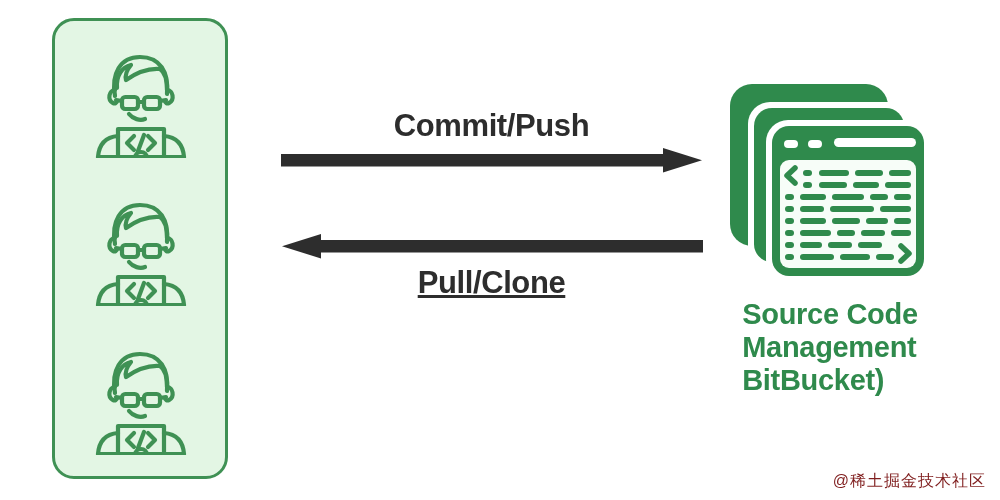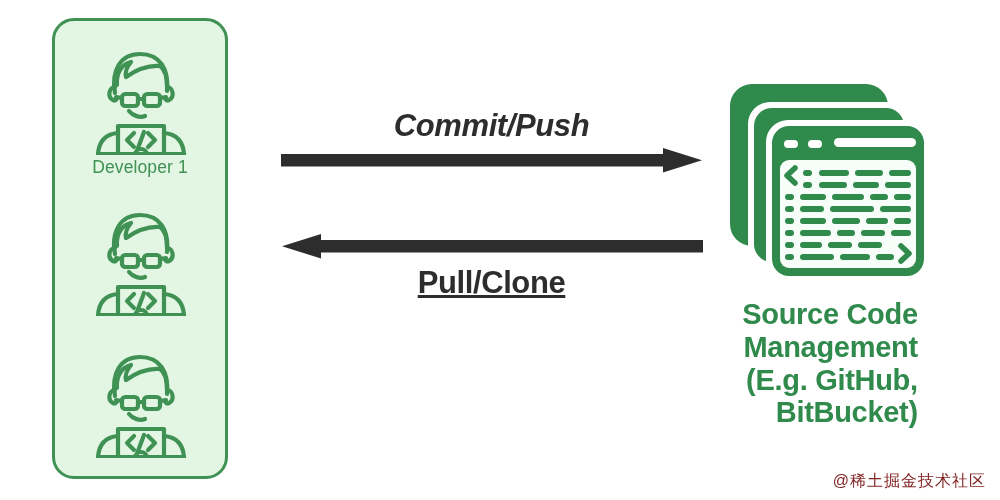--- a/index.html
+++ b/index.html
@@ -63,21 +63,20 @@
     font-weight: bold;
     color: #2d2d2d;
     letter-spacing: -0.4px;
     white-space: nowrap;
     text-align: center;
   }
   #arrow-commit-label {
     left: 283px;
     top: 108px;
     width: 417px;
-    font-style: italic;
   }
   #arrow-pull-label {
     left: 283px;
     top: 265px;
     width: 417px;
     text-decoration: underline;
   }
   #arrow-commit-svg {
     left: 281px;
     top: 148px;
@@ -99,66 +98,41 @@
   }
   .scm-icon {
     display: block;
   }
   .scm-label {
     margin-top: 8px;
     font-size: 29px;
     line-height: 1.13;
     font-weight: bold;
     color: #2f8a4c;
-    text-align: right;
+    text-align: left;
     letter-spacing: -0.3px;
   }
 
   
   .watermark {
     position: absolute;
     right: 14px;
     bottom: 8px;
     font-size: 16px;
     color: #7f1d1d;
     letter-spacing: 1px;
     white-space: nowrap;
   }
 </style>
 </head>
 <body>
 
 <div id="canvas">
 
   <div class="dev-panel">
-
-    <div class="dev-card">
-      <span class="dev-icon">
-        <svg width="116" height="118" viewBox="0 0 116 118" fill="none" stroke="#3f9154" stroke-width="4.2" stroke-linecap="round" stroke-linejoin="round">
-          <path d="M33 56 C29 34 38 17 58 17 C78 17 87 32 85 54"></path>
-          <path d="M35 48 C34 36 40 27 49 25 C44 31 43 36 44 40 C54 33 66 28 78 29 C84 33 85 42 85 50"></path>
-          <path d="M33 50 C27 50 25 60 31 63 C33 64 35 63 35 61"></path>
-          <path d="M85 50 C91 50 93 60 87 63 C85 64 83 63 83 61"></path>
-          <rect x="40" y="57" width="16" height="12" rx="3.2"></rect>
-          <rect x="62" y="57" width="16" height="12" rx="3.2"></rect>
-          <path d="M56 62 L62 62"></path>
-          <path d="M40 61 L34 60"></path>
-          <path d="M78 61 L84 60"></path>
-          <path d="M47 74 C51 79 58 81 63 79"></path>
-          <path d="M36 89 L82 89 L82 117 L36 117 Z"></path>
-          <path d="M36 96 C24 97 17 104 16 117 L36 117"></path>
-          <path d="M82 96 C94 97 101 104 102 117 L82 117"></path>
-          <path d="M52 96 L45 103 L52 110"></path>
-          <path d="M66 96 L73 103 L66 110"></path>
-          <path d="M62 95 L56 111"></path>
-          <circle cx="59" cy="118" r="6"></circle>
-        </svg>
-      </span>
-      <span class="dev-label">Developer 1</span>
-    </div>
 
     <div class="dev-card">
       <span class="dev-icon">
         <svg width="116" height="118" viewBox="0 0 116 118" fill="none" stroke="#3f9154" stroke-width="4.2" stroke-linecap="round" stroke-linejoin="round">
           <path d="M33 56 C29 34 38 17 58 17 C78 17 87 32 85 54"></path>
           <path d="M35 48 C34 36 40 27 49 25 C44 31 43 36 44 40 C54 33 66 28 78 29 C84 33 85 42 85 50"></path>
           <path d="M33 50 C27 50 25 60 31 63 C33 64 35 63 35 61"></path>
           <path d="M85 50 C91 50 93 60 87 63 C85 64 83 63 83 61"></path>
           <rect x="40" y="57" width="16" height="12" rx="3.2"></rect>
           <rect x="62" y="57" width="16" height="12" rx="3.2"></rect>
@@ -194,20 +168,44 @@
           <path d="M36 96 C24 97 17 104 16 117 L36 117"></path>
           <path d="M82 96 C94 97 101 104 102 117 L82 117"></path>
           <path d="M52 96 L45 103 L52 110"></path>
           <path d="M66 96 L73 103 L66 110"></path>
           <path d="M62 95 L56 111"></path>
           <circle cx="59" cy="118" r="6"></circle>
         </svg>
       </span>
     </div>
 
+    <div class="dev-card">
+      <span class="dev-icon">
+        <svg width="116" height="118" viewBox="0 0 116 118" fill="none" stroke="#3f9154" stroke-width="4.2" stroke-linecap="round" stroke-linejoin="round">
+          <path d="M33 56 C29 34 38 17 58 17 C78 17 87 32 85 54"></path>
+          <path d="M35 48 C34 36 40 27 49 25 C44 31 43 36 44 40 C54 33 66 28 78 29 C84 33 85 42 85 50"></path>
+          <path d="M33 50 C27 50 25 60 31 63 C33 64 35 63 35 61"></path>
+          <path d="M85 50 C91 50 93 60 87 63 C85 64 83 63 83 61"></path>
+          <rect x="40" y="57" width="16" height="12" rx="3.2"></rect>
+          <rect x="62" y="57" width="16" height="12" rx="3.2"></rect>
+          <path d="M56 62 L62 62"></path>
+          <path d="M40 61 L34 60"></path>
+          <path d="M78 61 L84 60"></path>
+          <path d="M47 74 C51 79 58 81 63 79"></path>
+          <path d="M36 89 L82 89 L82 117 L36 117 Z"></path>
+          <path d="M36 96 C24 97 17 104 16 117 L36 117"></path>
+          <path d="M82 96 C94 97 101 104 102 117 L82 117"></path>
+          <path d="M52 96 L45 103 L52 110"></path>
+          <path d="M66 96 L73 103 L66 110"></path>
+          <path d="M62 95 L56 111"></path>
+          <circle cx="59" cy="118" r="6"></circle>
+        </svg>
+      </span>
+    </div>
+
   </div>
 
   <div class="arrow-label" id="arrow-commit-label">Commit/Push</div>
   <span class="arrow-block" id="arrow-commit-svg">
     <svg width="422" height="34" viewBox="0 0 422 34" fill="#2d2d2d">
       <rect x="0" y="6" width="390" height="12.5"></rect>
       <path d="M382 0 L421 12.2 L382 24.5 Z"></path>
     </svg>
   </span>
 
@@ -288,20 +286,19 @@
           <rect x="76" y="176" width="34" height="6" rx="3"></rect>
           <rect x="116" y="176" width="30" height="6" rx="3"></rect>
           <rect x="152" y="176" width="18" height="6" rx="3"></rect>
         </g>
       </svg>
     </span>
 
     <div class="scm-label">
       <div>Source Code</div>
       <div>Management</div>
-      <div>(E.g. GitHub,</div>
       <div>BitBucket)</div>
     </div>
   </div>
 
   <div class="watermark">@稀土掘金技术社区</div>
 
 </div>
 
 </body></html>

